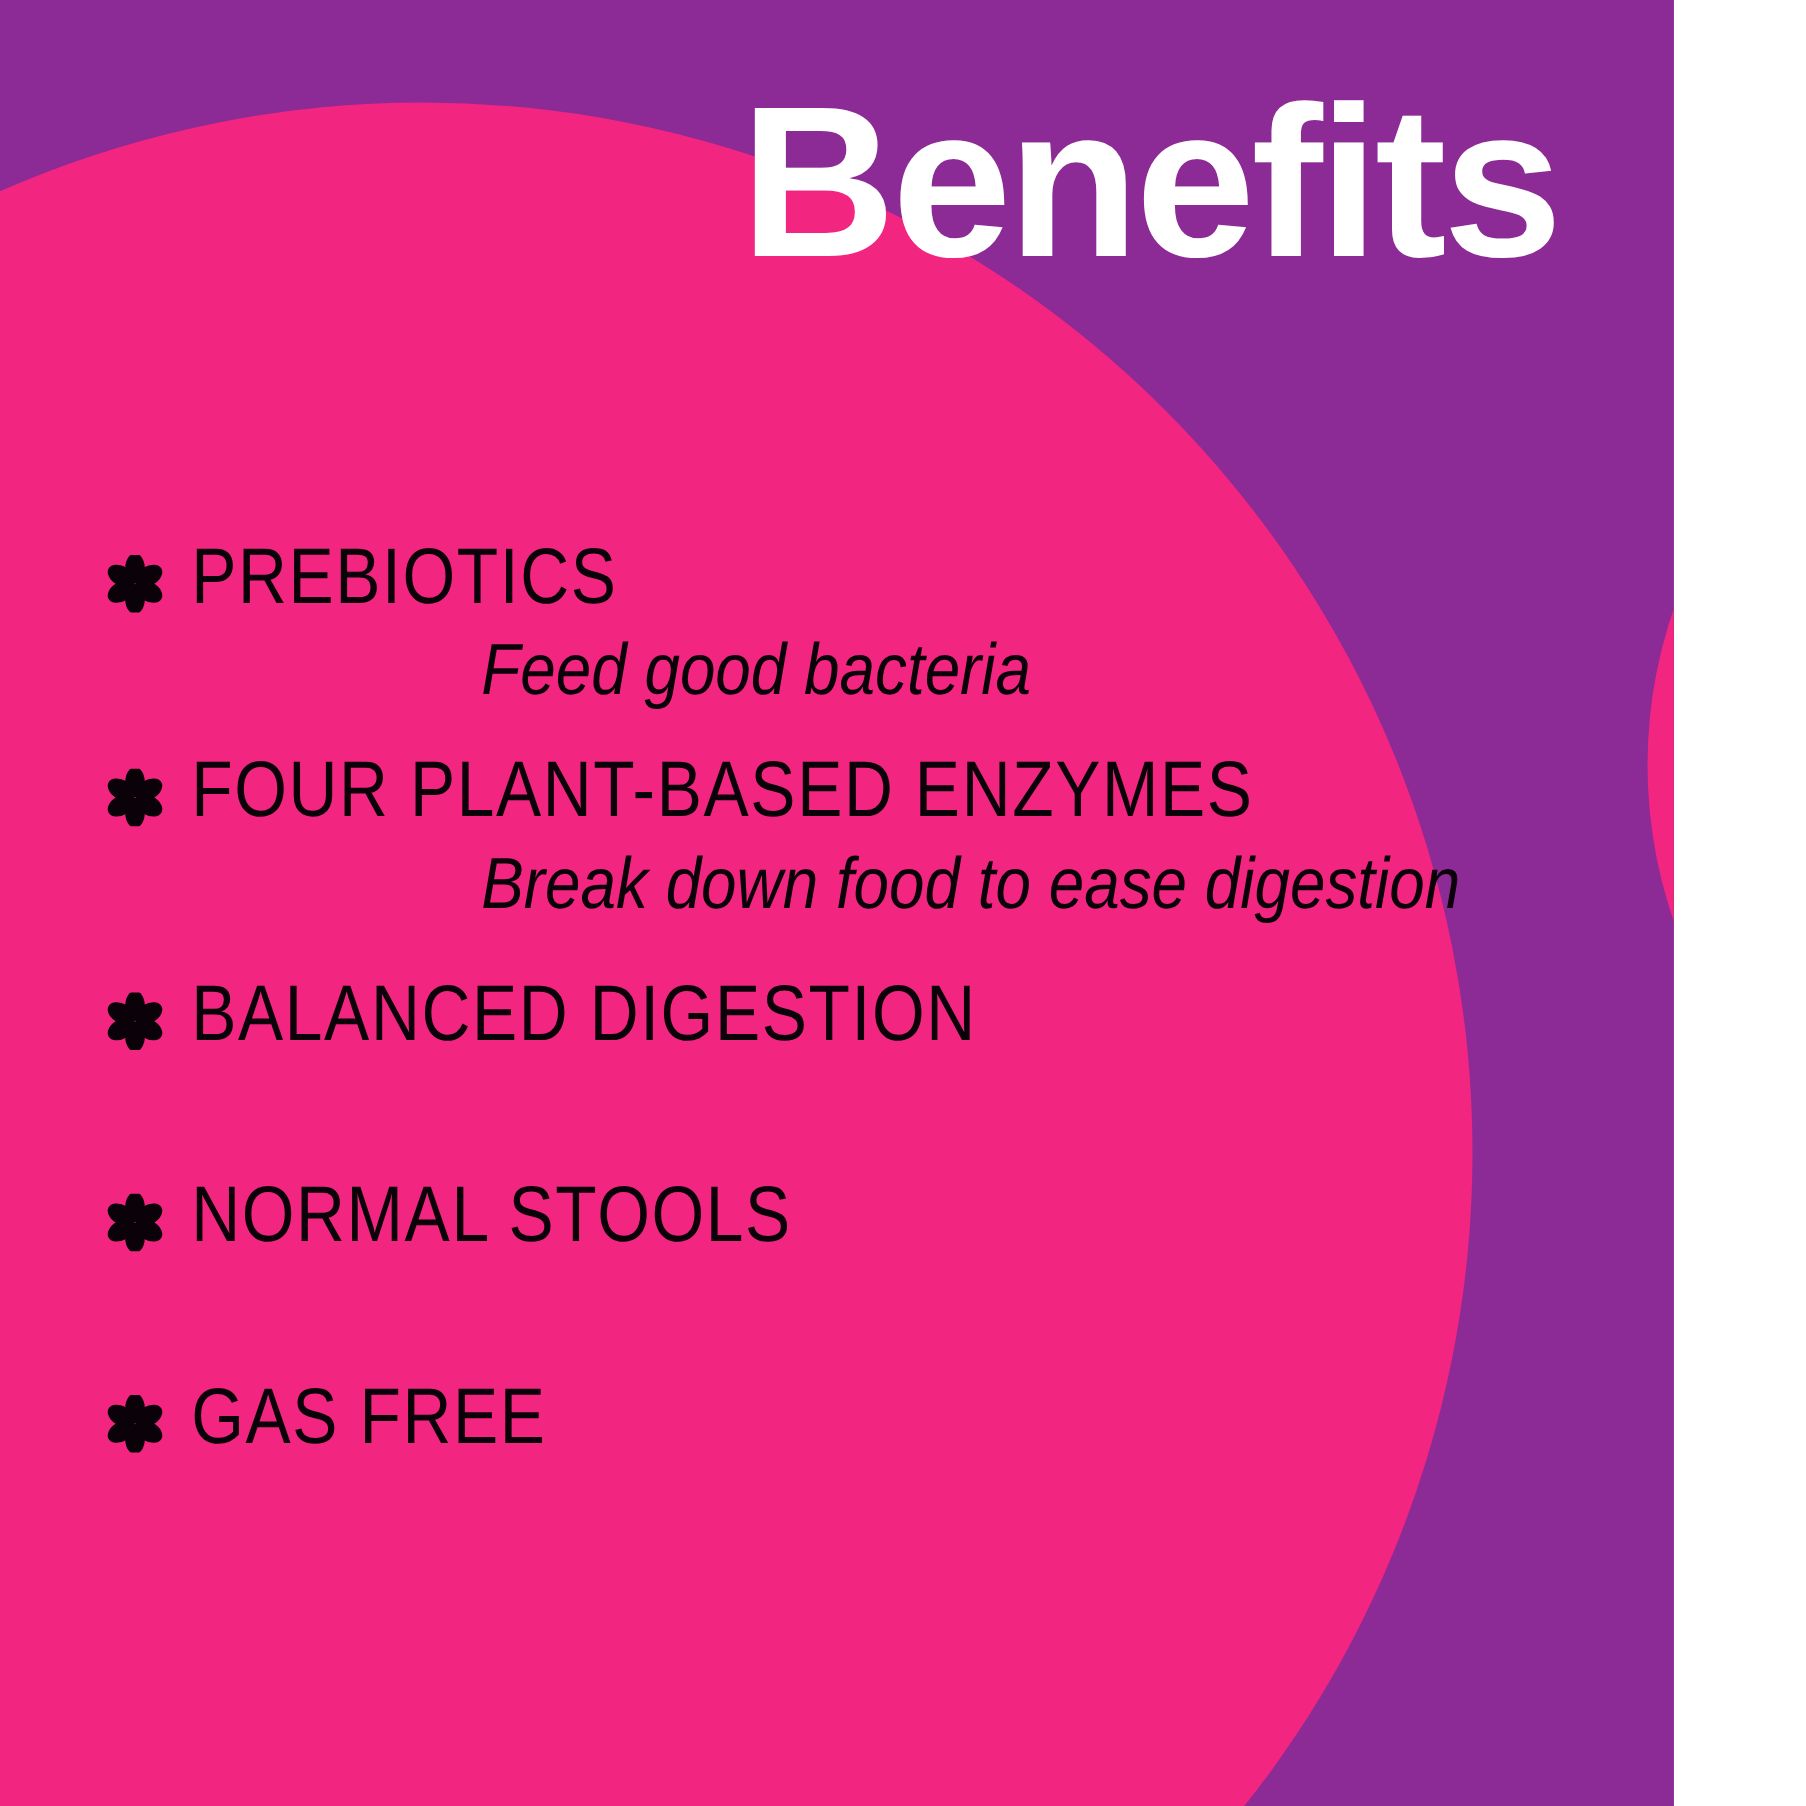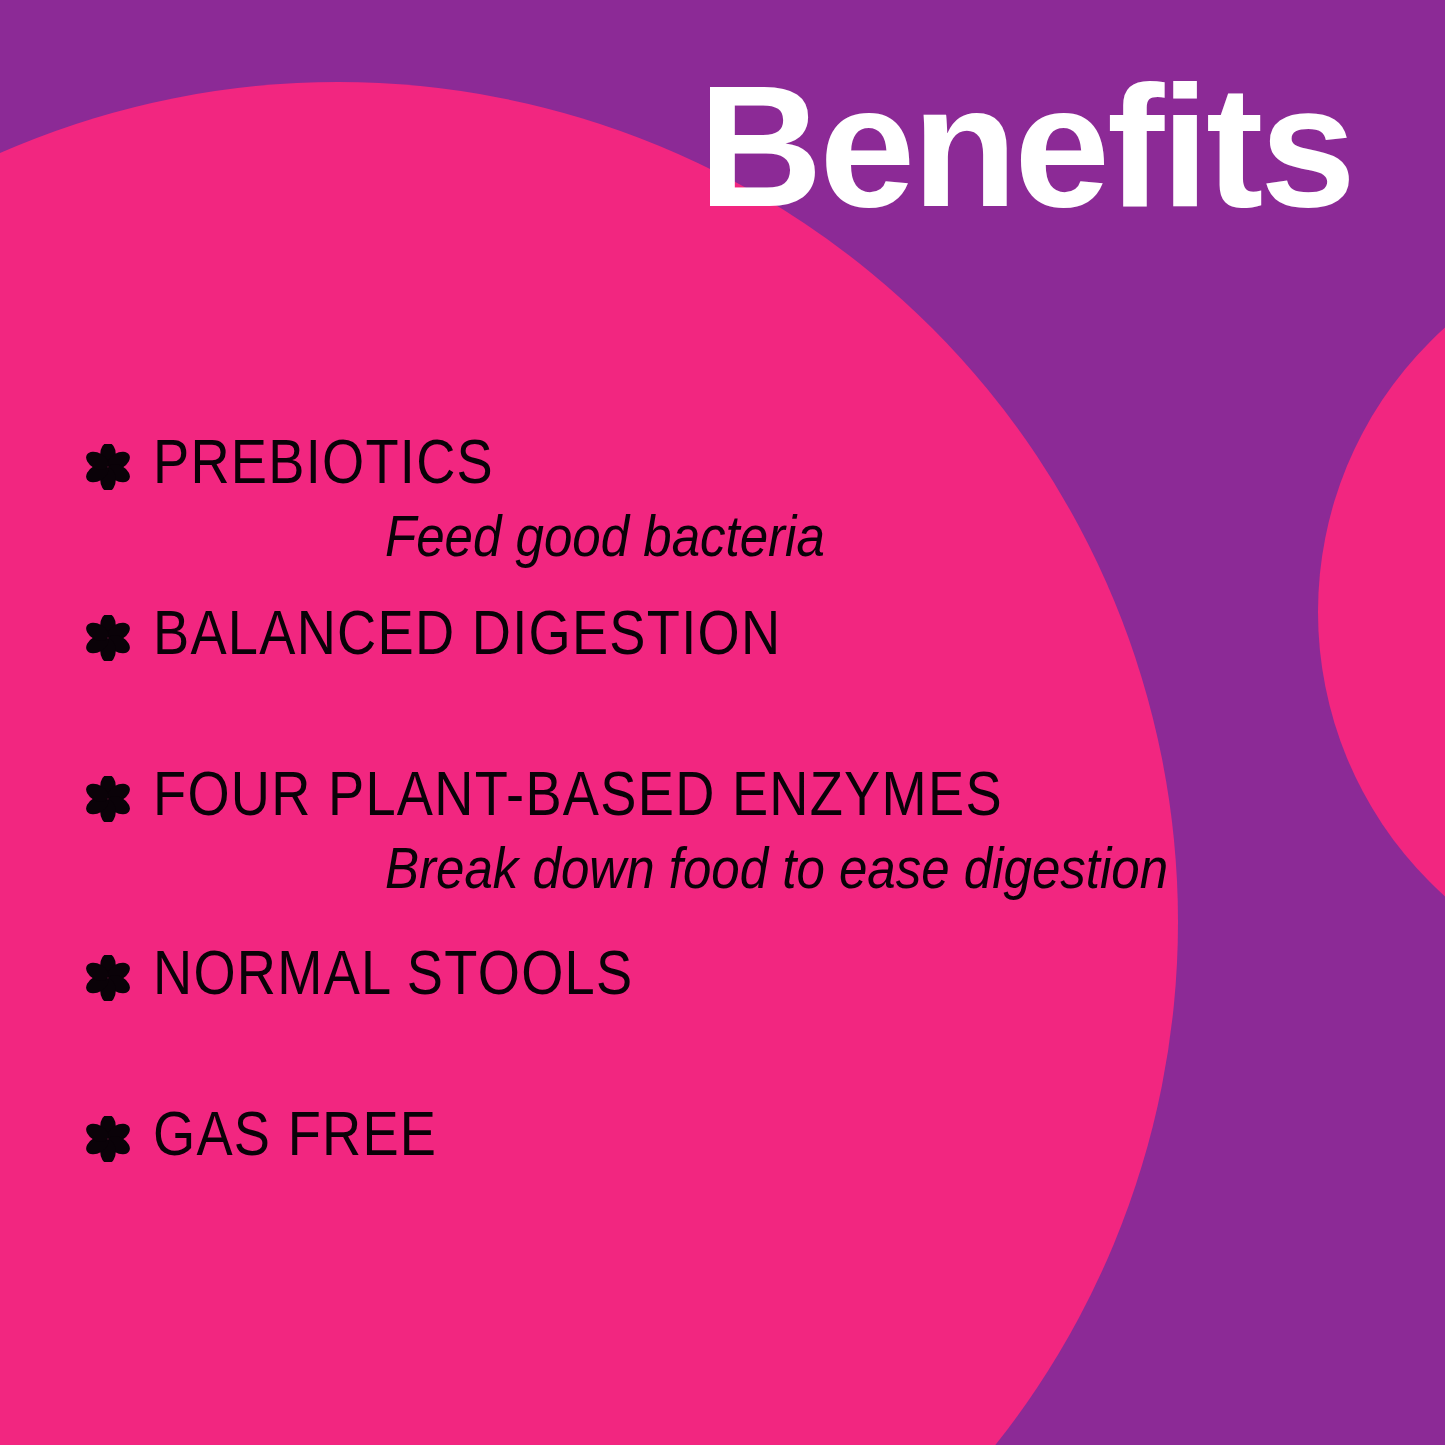--- a/index.html
+++ b/index.html
@@ -3,21 +3,21 @@
 <meta charset="utf-8">
 <title>Benefits</title>
 <style>
   html, body {
     margin: 0;
     padding: 0;
     background: #ffffff;
   }
   #poster {
     position: relative;
-    width: 1445px;
+    width: 1339px;
     height: 1445px;
     overflow: hidden;
     font-family: "Liberation Sans", sans-serif;
     background: #8C2A96;
   }
   #bg-svg {
     position: absolute;
     inset: 0;
     width: 1445px;
     height: 1445px;
@@ -146,20 +146,51 @@
                   <ellipse cx="0" cy="-27" rx="17" ry="26"></ellipse>
                 </g>
             </g>
           </g>
         </svg>
         <div class="benefit-label">PREBIOTICS</div>
       </div>
       <div class="benefit-sub">Feed good bacteria</div>
     </div>
 
+    <div class="benefit-item" data-idx="1">
+      <div class="benefit-head">
+        <svg class="bullet-icon" viewBox="0 0 100 100" xmlns="http://www.w3.org/2000/svg">
+          <g fill="#0A0208">
+            <g transform="translate(50,50)">
+              <g>
+                  <ellipse cx="0" cy="-27" rx="17" ry="26"></ellipse>
+                </g>
+              <g transform="rotate(60)">
+                  <ellipse cx="0" cy="-27" rx="17" ry="26"></ellipse>
+                </g>
+              <g transform="rotate(120)">
+                  <ellipse cx="0" cy="-27" rx="17" ry="26"></ellipse>
+                </g>
+              <g transform="rotate(180)">
+                  <ellipse cx="0" cy="-27" rx="17" ry="26"></ellipse>
+                </g>
+              <g transform="rotate(240)">
+                  <ellipse cx="0" cy="-27" rx="17" ry="26"></ellipse>
+                </g>
+              <g transform="rotate(300)">
+                  <ellipse cx="0" cy="-27" rx="17" ry="26"></ellipse>
+                </g>
+            </g>
+          </g>
+        </svg>
+        <div class="benefit-label">FOUR PLANT-BASED ENZYMES</div>
+      </div>
+      <div class="benefit-sub">Break down food to ease digestion</div>
+    </div>
+
     <div class="benefit-item" data-idx="2">
       <div class="benefit-head">
         <svg class="bullet-icon" viewBox="0 0 100 100" xmlns="http://www.w3.org/2000/svg">
           <g fill="#0A0208">
             <g transform="translate(50,50)">
               <g>
                   <ellipse cx="0" cy="-27" rx="17" ry="26"></ellipse>
                 </g>
               <g transform="rotate(60)">
                   <ellipse cx="0" cy="-27" rx="17" ry="26"></ellipse>
@@ -174,51 +205,20 @@
                   <ellipse cx="0" cy="-27" rx="17" ry="26"></ellipse>
                 </g>
               <g transform="rotate(300)">
                   <ellipse cx="0" cy="-27" rx="17" ry="26"></ellipse>
                 </g>
             </g>
           </g>
         </svg>
         <div class="benefit-label">BALANCED DIGESTION</div>
       </div>
-    </div>
-
-    <div class="benefit-item" data-idx="1">
-      <div class="benefit-head">
-        <svg class="bullet-icon" viewBox="0 0 100 100" xmlns="http://www.w3.org/2000/svg">
-          <g fill="#0A0208">
-            <g transform="translate(50,50)">
-              <g>
-                  <ellipse cx="0" cy="-27" rx="17" ry="26"></ellipse>
-                </g>
-              <g transform="rotate(60)">
-                  <ellipse cx="0" cy="-27" rx="17" ry="26"></ellipse>
-                </g>
-              <g transform="rotate(120)">
-                  <ellipse cx="0" cy="-27" rx="17" ry="26"></ellipse>
-                </g>
-              <g transform="rotate(180)">
-                  <ellipse cx="0" cy="-27" rx="17" ry="26"></ellipse>
-                </g>
-              <g transform="rotate(240)">
-                  <ellipse cx="0" cy="-27" rx="17" ry="26"></ellipse>
-                </g>
-              <g transform="rotate(300)">
-                  <ellipse cx="0" cy="-27" rx="17" ry="26"></ellipse>
-                </g>
-            </g>
-          </g>
-        </svg>
-        <div class="benefit-label">FOUR PLANT-BASED ENZYMES</div>
-      </div>
-      <div class="benefit-sub">Break down food to ease digestion</div>
     </div>
 
     <div class="benefit-item" data-idx="3">
       <div class="benefit-head">
         <svg class="bullet-icon" viewBox="0 0 100 100" xmlns="http://www.w3.org/2000/svg">
           <g fill="#0A0208">
             <g transform="translate(50,50)">
               <g>
                   <ellipse cx="0" cy="-27" rx="17" ry="26"></ellipse>
                 </g>

